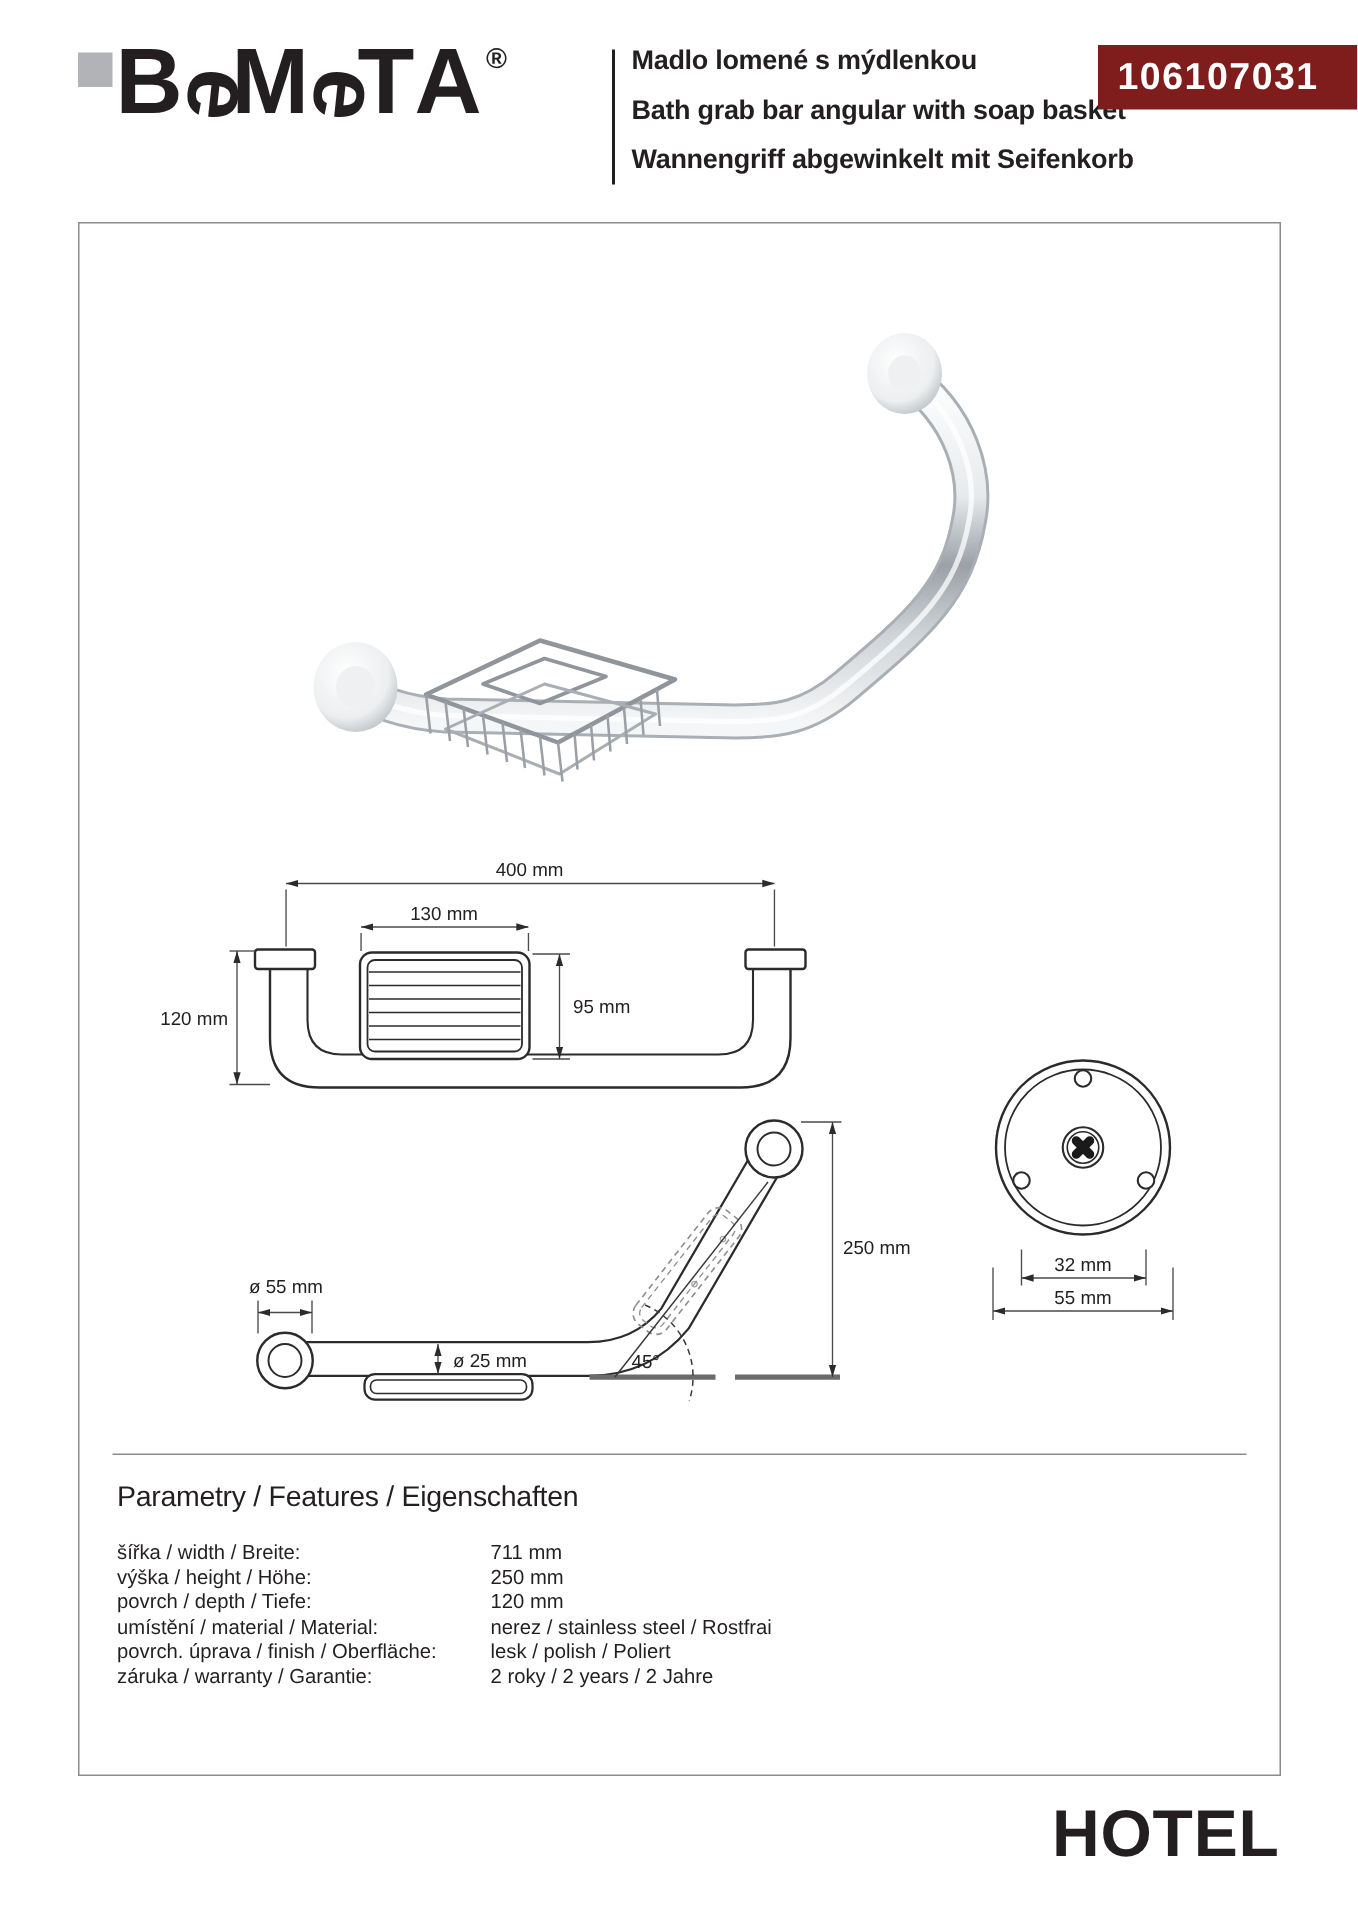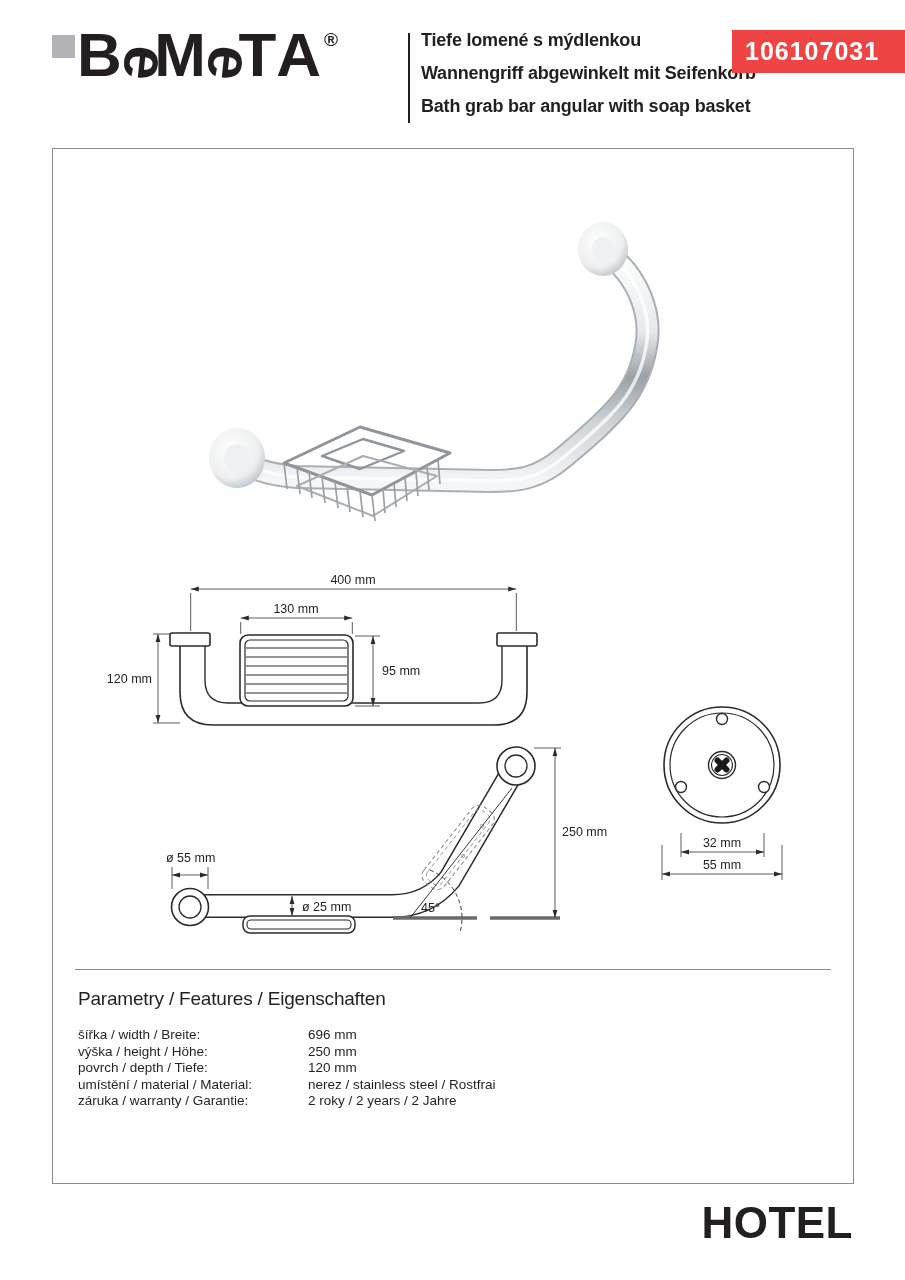--- a/index.html
+++ b/index.html
@@ -9,35 +9,35 @@
   
   .logo-square{position:absolute;left:52px;top:35px;width:23px;height:23px;background:#b1b3b6;}
   .brand{position:absolute;left:77px;top:24px;display:flex;align-items:baseline;
          font-weight:bold;font-size:62px;line-height:1;letter-spacing:0px;color:#231f20;}
   .brand .cap{display:inline-block;}
   .brand .rot-e{display:inline-block;transform:rotate(96deg);transform-origin:50% 62%;margin:0 -1px;}
   .brand .reg{font-size:19px;font-weight:bold;margin-left:3px;transform:translateY(-30px);display:inline-block;}
   .header-divider{position:absolute;left:408px;top:33px;width:2px;height:90px;background:#231f20;}
   .titles{position:absolute;left:421px;top:30px;display:flex;flex-direction:column;gap:12px;}
   .titles .t{font-weight:bold;font-size:18px;letter-spacing:-0.2px;line-height:21px;white-space:nowrap;}
-  .code-badge{position:absolute;left:732px;top:30px;width:173px;height:43px;background:#ef4444;}
+  .code-badge{position:absolute;left:732px;top:30px;width:173px;height:43px;background:#7f1d1d;}
   .code-badge span{display:block;padding-left:13px;line-height:43px;color:#ffffff;
                    font-weight:bold;font-size:25px;letter-spacing:1px;}
 
   
   .frame{position:absolute;left:52px;top:148px;width:800px;height:1034px;border:1px solid #8c8c8c;}
 
   .drawing{position:absolute;}
   svg text.dim{font-family:"Liberation Sans",sans-serif;font-size:12.5px;fill:#231f20;}
 
   
   .params-divider{position:absolute;left:75px;top:969px;width:756px;height:1px;background:#8c8c8c;}
   .params-heading{position:absolute;left:78px;top:988px;font-size:19px;font-weight:normal;letter-spacing:-0.2px;}
   .params{position:absolute;left:78px;top:1027px;width:740px;font-size:13.5px;line-height:16.6px;}
-  .params .row{display:flex;}
+  .params .row{display:flex;gap:19px;}
   .params .row .lbl{width:230px;flex:none;}
   .params .note{margin-top:0;}
 
   .hotel{position:absolute;right:52px;top:1198px;font-size:44px;font-weight:bold;letter-spacing:0.5px;margin-left:18px;}
 </style>
 </head>
 <body>
 
 <div class="page">
 
@@ -46,23 +46,23 @@
     <span class="cap">B</span>
     <span class="rot-e">e</span>
     <span class="cap">M</span>
     <span class="rot-e">e</span>
     <span class="cap">T</span>
     <span class="cap">A</span>
     <span class="reg">®</span>
   </div>
   <div class="header-divider"></div>
   <div class="titles">
-    <div class="t">Tiefe lomené s mýdlenkou</div>
+    <div class="t">Madlo lomené s mýdlenkou</div>
+    <div class="t">Bath grab bar angular with soap basket</div>
     <div class="t">Wannengriff abgewinkelt mit Seifenkorb</div>
-    <div class="t">Bath grab bar angular with soap basket</div>
   </div>
   <div class="code-badge">
     <span>106107031</span>
   </div>
 
   <div class="frame"></div>
 
   <svg class="drawing" style="left:200px;top:195px" width="500" height="340" viewBox="0 0 500 340">
     <defs>
       <linearGradient id="chrGrad" x1="0" y1="0" x2="0" y2="1">
@@ -229,35 +229,39 @@
     <text class="dim" x="562" y="157" text-anchor="middle">32 mm</text>
     <text class="dim" x="562" y="179" text-anchor="middle">55 mm</text>
   </svg>
 
   <div class="params-divider"></div>
   <div class="params-heading">Parametry / Features / Eigenschaften</div>
 
   <div class="params">
     <div class="row">
       <span class="lbl">šířka / width / Breite:</span>
-      <span class="val">696 mm</span>
+      <span class="val">711 mm</span>
     </div>
     <div class="row">
       <span class="lbl">výška / height / Höhe:</span>
       <span class="val">250 mm</span>
     </div>
     <div class="row">
       <span class="lbl">povrch / depth / Tiefe:</span>
       <span class="val">120 mm</span>
     </div>
     <div class="row">
       <span class="lbl">umístění / material / Material:</span>
       <span class="val">nerez / stainless steel / Rostfrai</span>
     </div>
     <div class="row">
+      <span class="lbl">povrch. úprava / finish / Oberfläche:</span>
+      <span class="val">lesk / polish / Poliert</span>
+    </div>
+    <div class="row">
       <span class="lbl">záruka / warranty / Garantie:</span>
       <span class="val">2 roky / 2 years / 2 Jahre</span>
     </div>
   </div>
 
   <div class="hotel">HOTEL</div>
 
 </div>
 
 </body></html>

